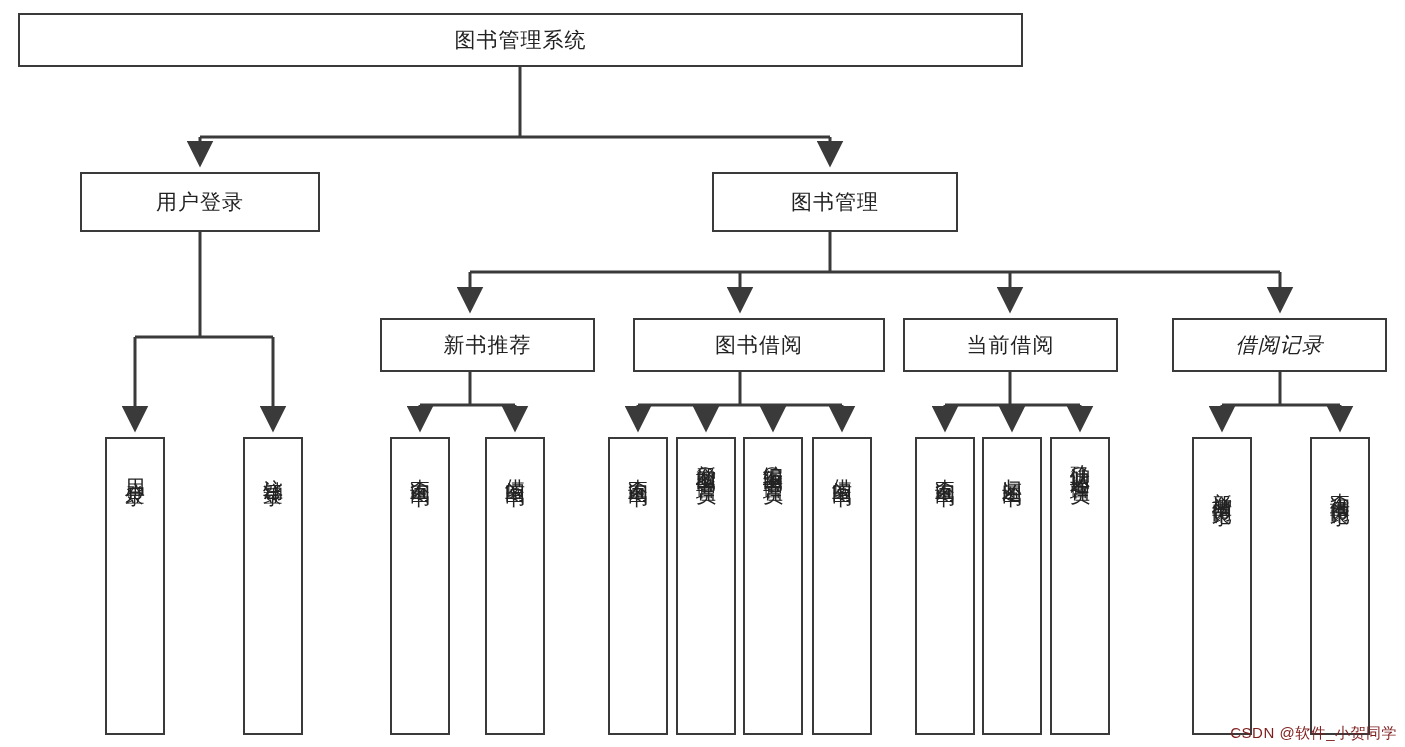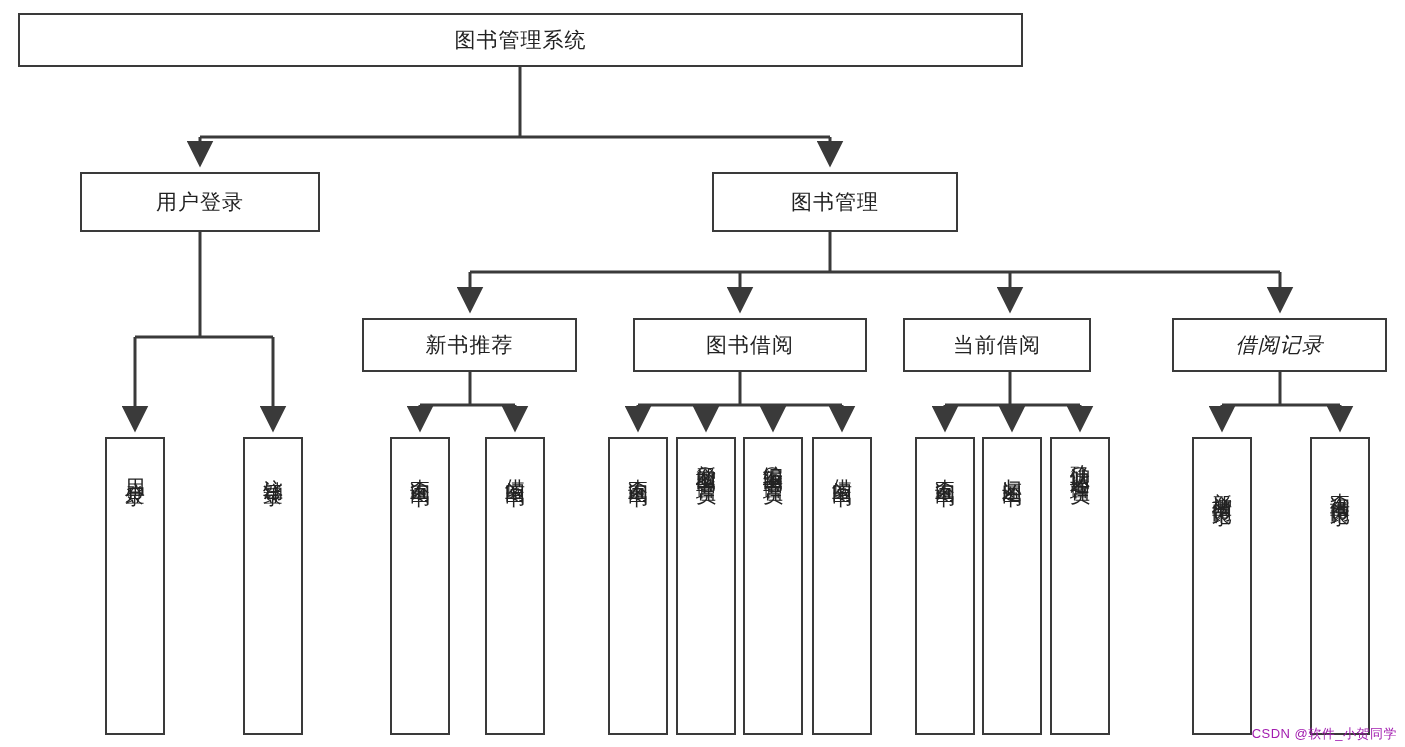--- a/index.html
+++ b/index.html
@@ -9,22 +9,22 @@
   svg#edges{position:absolute;left:0;top:0;width:1405px;height:747px;}
   .node{position:absolute;box-sizing:border-box;background:#ffffff;
         border:2px solid #3a3a3a;display:flex;align-items:center;
         justify-content:center;color:#222;}
   .node.horiz{font-size:21px;letter-spacing:1px;}
   .node.vert{writing-mode:vertical-rl;text-orientation:upright;
              font-size:20px;letter-spacing:3px;
              justify-content:flex-start;padding-top:10px;line-height:1.05;}
   .node.vert.pad-more{padding-top:38px;}
   .node.vert.pad-mid{padding-top:24px;}
-  #watermark{position:absolute;right:8px;bottom:4px;font-size:13px;
-             color:#a21caf;white-space:nowrap;letter-spacing:0.5px;}
+  #watermark{position:absolute;right:8px;bottom:4px;font-size:15px;
+             color:#7f1d1d;white-space:nowrap;letter-spacing:0.5px;}
 </style>
 </head>
 <body>
 
 <div id="diagram-root" style="background: rgb(255, 255, 255);">
 
   <svg id="edges" viewBox="0 0 1405 747" xmlns="http://www.w3.org/2000/svg">
     <defs>
       <marker id="arrow" viewBox="0 0 12 12" refX="10" refY="6" markerWidth="9" markerHeight="9" orient="auto-start-reverse">
         <path d="M 0 0 L 12 6 L 0 12 z" fill="#3a3a3a"></path>
@@ -77,27 +77,27 @@
   <div id="nodes-layer">
       <div class="node horiz" style="left: 18px; top: 13px; width: 1005px; height: 54px;">
         <span>图书管理系统</span>
       </div>
       <div class="node horiz" style="left: 80px; top: 172px; width: 240px; height: 60px;">
         <span>用户登录</span>
       </div>
       <div class="node horiz" style="left: 712px; top: 172px; width: 246px; height: 60px;">
         <span>图书管理</span>
       </div>
-      <div class="node horiz" style="left: 362px; top: 318px; width: 215px; height: 54px;">
+      <div class="node horiz" style="left: 380px; top: 318px; width: 215px; height: 54px;">
         <span>新书推荐</span>
       </div>
-      <div class="node horiz" style="left: 633px; top: 318px; width: 234px; height: 54px;">
+      <div class="node horiz" style="left: 633px; top: 318px; width: 252px; height: 54px;">
         <span>图书借阅</span>
       </div>
-      <div class="node horiz" style="left: 903px; top: 318px; width: 188px; height: 54px; font-family: Liberation Mono, monospace;">
+      <div class="node horiz" style="left: 903px; top: 318px; width: 215px; height: 54px; font-family: Liberation Mono, monospace;">
         <span>当前借阅</span>
       </div>
       <div class="node horiz" style="left: 1172px; top: 318px; width: 215px; height: 54px; font-style: italic;">
         <span>借阅记录</span>
       </div>
       <div class="node vert pad-mid" style="left: 105px; top: 437px; width: 60px; height: 298px;">
         <span>用户登录</span>
       </div>
       <div class="node vert pad-mid" style="left: 243px; top: 437px; width: 60px; height: 298px;">
         <span>注销登录</span>

